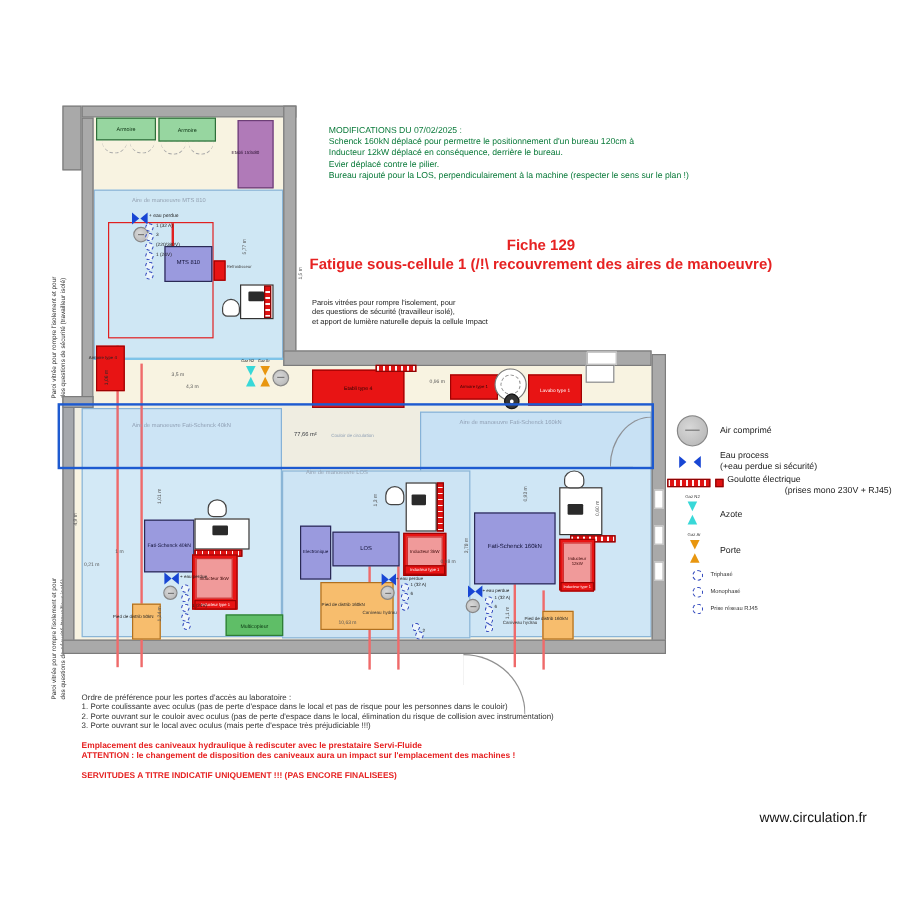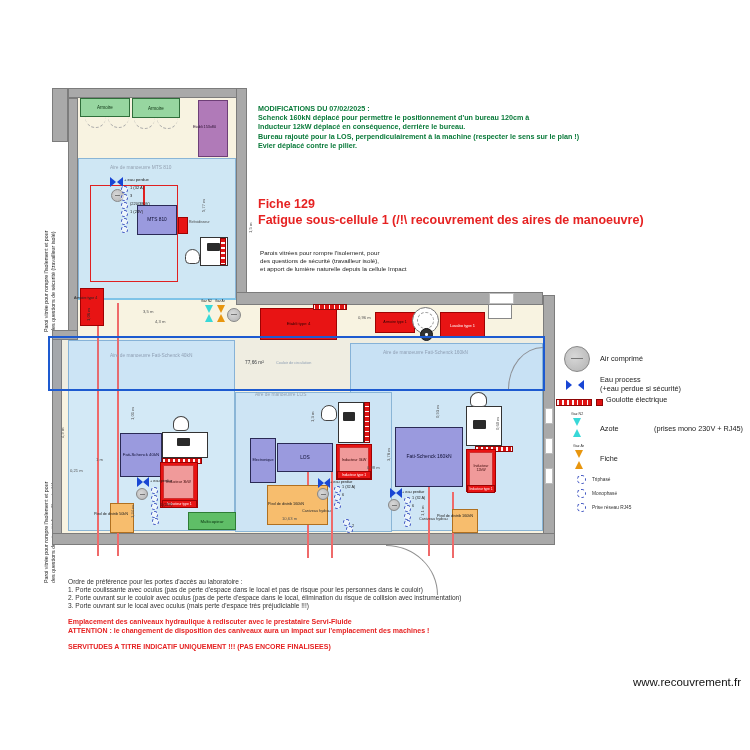--- a/index.html
+++ b/index.html
@@ -48,22 +48,22 @@
   .evier::after{content:"";position:absolute;left:15%;top:15%;right:15%;bottom:15%;border:1px dashed #999;border-radius:50%;}
   .fan{background:#333;border:1px solid #111;border-radius:50%;}
   .fan::after{content:"";position:absolute;left:38%;top:38%;width:24%;height:24%;background:#fff;border-radius:50%;}
   .wbox{background:#fff;border:1px solid #888;}
   .arc1{border-top:1.2px solid #909090;border-left:1.2px solid #909090;border-top-left-radius:100% 100%;}
   .arc2{border-top:1.2px solid #909090;border-right:1.2px solid #909090;border-top-right-radius:100% 100%;}
   .arcsm{border-bottom:1px dashed #a8a8a8;border-bottom-left-radius:50% 100%;border-bottom-right-radius:50% 100%;}
   .overlay{border:2px solid #1d5ad0;background:rgba(70,130,230,0.05);}
   
   .vtext{position:absolute;transform:rotate(-90deg);transform-origin:0 0;font-size:5.3px;color:#222;line-height:1.3;width:200px;}
-  .mods{position:absolute;left:258px;top:104px;width:470px;color:#0a7a3a;font-weight:bold;font-size:7.2px;line-height:1.28;}
-  .fiche{position:absolute;left:258px;top:196px;color:#e62222;font-weight:bold;font-size:12.5px;line-height:1.3;}
+  .mods{position:absolute;left:274px;top:104px;width:470px;color:#0a7a3a;font-weight:normal;font-size:7.2px;line-height:1.28;}
+  .fiche{position:absolute;left:258px;top:196px;color:#e62222;font-weight:bold;font-size:12.5px;line-height:1.3;text-align:center;}
   .parois{position:absolute;left:260px;top:249px;font-size:6.2px;color:#222;line-height:1.3;}
   .attention{position:absolute;left:68px;top:555px;font-size:13.5px;color:#111;}
   .ordre-title{position:absolute;left:68px;top:578px;font-size:6.6px;color:#333;}
   .ordre{position:absolute;left:68px;top:586px;font-size:6.6px;color:#333;line-height:1.25;}
   .rednote{position:absolute;left:68px;top:618px;font-size:7px;font-weight:bold;color:#e62222;line-height:1.25;}
   .rednote2{position:absolute;left:68px;top:643px;font-size:7px;font-weight:bold;color:#e62222;}
   .watermark{position:absolute;left:633px;top:676px;font-size:11.5px;color:#111;}
   
   .leg-label{position:absolute;font-size:7.3px;color:#222;line-height:1.25;white-space:nowrap;}
   .leg-small{position:absolute;font-size:4.8px;color:#333;white-space:nowrap;}
@@ -244,22 +244,22 @@
       <div class="pi dimv" style="left: 495px; top: 410px; width: 8px; height: 20px;">0,60 m</div>
       <div class="pi dimv" style="left: 420px; top: 500px; width: 8px; height: 16px;">1,1 m</div>
       <div class="pi arc2" style="left: 386px; top: 545px; width: 52px; height: 50px;"></div>
       <div class="pi overlay" style="left: 48px; top: 336px; width: 497px; height: 55px;"></div>
     </div>
 
   <div class="mods">
       <div>MODIFICATIONS DU 07/02/2025 :</div>
       <div>Schenck 160kN déplacé pour permettre le positionnement d'un bureau 120cm à</div>
       <div>Inducteur 12kW déplacé en conséquence, derrière le bureau.</div>
+      <div>Evier déplacé contre le pilier.</div>
       <div>Bureau rajouté pour la LOS, perpendiculairement à la machine (respecter le sens sur le plan !)</div>
-      <div>Evier déplacé contre le pilier.</div>
     </div>
 
   <div class="fiche">
     <div>Fiche 129</div>
     <div>Fatigue sous-cellule 1 (/!\ recouvrement des aires de manoeuvre)</div>
   </div>
 
   <div class="parois">
       <div>Parois vitrées pour rompre l'isolement, pour</div>
       <div>des questions de sécurité (travailleur isolé),</div>
@@ -270,29 +270,29 @@
     <div class="pi gcirc" style="left:564px;top:346px;width:26px;height:26px;"></div>
     <span class="leg-label" style="left:600px;top:354px;">Air comprimé</span>
 
     <div class="pi bowtie" style="left:566px;top:380px;width:18px;height:13px;"></div>
     <span class="leg-label" style="left:600px;top:375px;">Eau process</span>
     <span class="leg-label" style="left:600px;top:384px;">(+eau perdue si sécurité)</span>
 
     <div class="pi gstrip" style="left:556px;top:399px;width:36px;height:7px;"></div>
     <div class="pi" style="left:596px;top:399px;width:7px;height:7px;background:#e01212;border:0.5px solid #8d0404;"></div>
     <span class="leg-label" style="left:606px;top:395px;">Goulotte électrique</span>
-    <span class="leg-label" style="left:606px;top:424px;padding-left:48px;">(prises mono 230V + RJ45)</span>
+    <span class="leg-label" style="left:606px;top:404px;padding-left:48px;">(prises mono 230V + RJ45)</span>
 
     <span class="leg-xs" style="left:571px;top:412px;">Gaz N2</span>
     <div class="pi hourc" style="left:573px;top:418px;width:9px;height:19px;"></div>
     <span class="leg-label" style="left:600px;top:424px;">Azote</span>
 
     <span class="leg-xs" style="left:573px;top:444px;">Gaz Ar</span>
     <div class="pi houro" style="left:575px;top:450px;width:9px;height:19px;"></div>
-    <span class="leg-label" style="left:600px;top:454px;">Fiche</span>
+    <span class="leg-label" style="left:600px;top:454px;">Porte</span>
 
     <div class="pi mini" style="left:577px;top:475px;width:9px;height:9px;"></div>
     <span class="leg-small" style="left:592px;top:477px;">Triphasé</span>
 
     <div class="pi mini" style="left:577px;top:489px;width:9px;height:9px;"></div>
     <span class="leg-small" style="left:592px;top:491px;">Monophasé</span>
 
     <div class="pi mini" style="left:577px;top:503px;width:9px;height:9px;"></div>
     <span class="leg-small" style="left:592px;top:505px;">Prise réseau RJ45</span>
   </div>
@@ -302,14 +302,14 @@
       <div>1. Porte coulissante avec oculus (pas de perte d'espace dans le local et pas de risque pour les personnes dans le couloir)</div>
       <div>2. Porte ouvrant sur le couloir avec oculus (pas de perte d'espace dans le local, élimination du risque de collision avec instrumentation)</div>
       <div>3. Porte ouvrant sur le local avec oculus (mais perte d'espace très préjudiciable !!!)</div>
     </div>
   <div class="rednote">
       <div>Emplacement des caniveaux hydraulique à rediscuter avec le prestataire Servi-Fluide</div>
       <div>ATTENTION : le changement de disposition des caniveaux aura un impact sur l'emplacement des machines !</div>
     </div>
   <div class="rednote2">SERVITUDES A TITRE INDICATIF UNIQUEMENT !!! (PAS ENCORE FINALISEES)</div>
 
-  <div class="watermark">www.recouvrement.fr</div>
+  <div class="watermark">www.circulation.fr</div>
 </div>
 
 </body></html>

